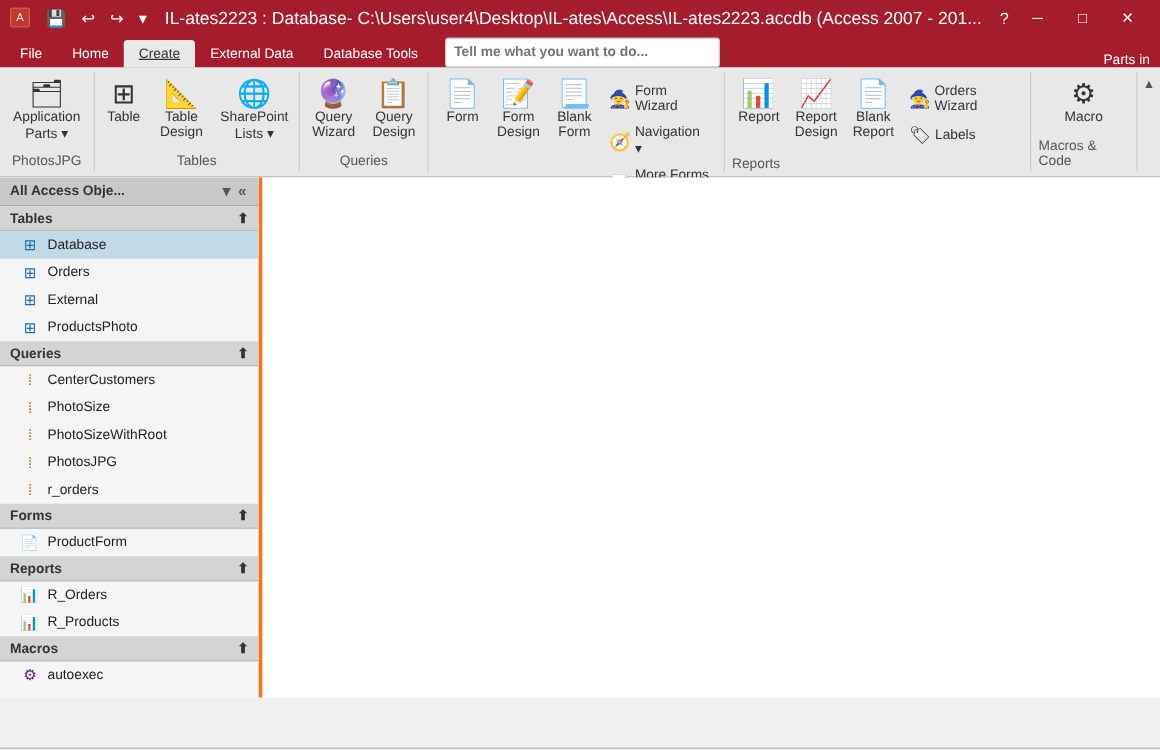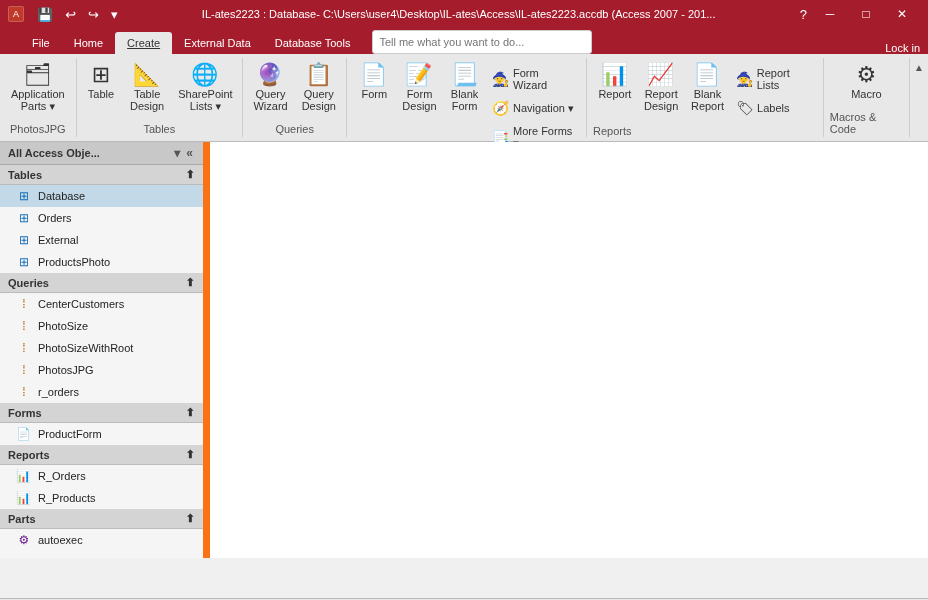--- a/index.html
+++ b/index.html
@@ -11,30 +11,30 @@
       height: 28px;
       display: flex;
       align-items: center;
       padding: 0 8px;
       color: white;
     }
     .title-bar-controls { display: flex; align-items: center; gap: 4px; }
     .title-icon { width: 16px; height: 16px; background: #c0392b; border: 1px solid #fff3; border-radius: 2px; display: flex; align-items: center; justify-content: center; font-size: 9px; color: white; }
     .title-buttons-left { display: flex; gap: 2px; margin-left: 4px; }
     .title-btn { background: none; border: none; color: white; font-size: 13px; cursor: pointer; padding: 2px 5px; border-radius: 3px; }
-    .title-text { flex: 1; text-align: center; font-size: 11px; color: white; }
+    .title-text { flex: 1; text-align: center; font-size: 14px; color: white; }
     .title-window-btns { display: flex; gap: 0; }
     .win-btn { width: 36px; height: 28px; display: flex; align-items: center; justify-content: center; color: white; cursor: pointer; font-size: 12px; }
 
     
     .ribbon-tabs {
       background: #a51d2d;
       display: flex;
       align-items: flex-end;
-      padding-left: 20px;
+      padding-left: 4px;
       height: 26px;
     }
     .ribbon-tab {
       padding: 4px 12px;
       cursor: pointer;
       color: white;
       font-size: 11px;
       border-radius: 3px 3px 0 0;
       height: 22px;
       display: flex;
@@ -100,34 +100,35 @@
     }
     .search-input {
       width: 220px;
       height: 24px;
       border: 1px solid #ccc;
       border-radius: 3px;
       padding: 0 6px;
       font-size: 11px;
       background: white;
       color: #888;
+      font-weight: bold;
     }
     .ribbon-collapser { cursor: pointer; font-size: 10px; color: #555; margin-left: auto; }
 
     
     .main-area {
       display: flex;
       height: calc(600px - 28px - 26px - 88px - 18px - 24px);
     }
 
     
     .nav-pane {
       width: 210px;
       background: #f5f5f5;
-      border-right: 7px solid #f97316;
+      border-right: 3px solid #f97316;
       display: flex;
       flex-direction: column;
       overflow: hidden;
       height: 100%;
     }
     .nav-pane-header {
       background: #c8c8c8;
       padding: 4px 8px;
       display: flex;
       align-items: center;
@@ -225,21 +226,21 @@
 
 <div class="ribbon-tabs">
   <div class="ribbon-tab">File</div>
   <div class="ribbon-tab">Home</div>
   <div class="ribbon-tab active">Create</div>
   <div class="ribbon-tab">External Data</div>
   <div class="ribbon-tab">Database Tools</div>
   <div class="search-box">
     <input class="search-input" type="text" placeholder="Tell me what you want to do..." style="">
   </div>
-  <div class="sign-in">Lock in</div>
+  <div class="sign-in">Parts in</div>
 </div>
 
 <div class="ribbon">
 
   <div class="ribbon-group">
     <div class="ribbon-items">
       <div class="ribbon-btn">
         <span class="ribbon-btn-icon">🗂</span>
         <span>Application<br>Parts ▾</span>
       </div>
@@ -324,21 +325,21 @@
           <span class="ribbon-btn-icon">📈</span>
           <span>Report<br>Design</span>
         </div>
         <div class="ribbon-btn">
           <span class="ribbon-btn-icon">📄</span>
           <span>Blank<br>Report</span>
         </div>
         <div style="display:flex; flex-direction:column; gap:3px; padding-top:4px;">
           <div class="ribbon-btn-small">
             <span class="ribbon-btn-small-icon">🧙</span>
-            <span>Report Lists</span>
+            <span>Orders Wizard</span>
           </div>
           <div class="ribbon-btn-small">
             <span class="ribbon-btn-small-icon">🏷</span>
             <span>Labels</span>
           </div>
         </div>
       </div>
       <div class="ribbon-group-label">Reports</div>
     </div>
   </div>
@@ -432,21 +433,21 @@
       <div class="nav-item">
         <span class="nav-item-icon icon-report">📊</span>
         <span>R_Orders</span>
       </div>
       <div class="nav-item">
         <span class="nav-item-icon icon-report">📊</span>
         <span>R_Products</span>
       </div>
 
       <div class="nav-section-header">
-        <span>Parts</span>
+        <span>Macros</span>
         <span>⬆</span>
       </div>
       <div class="nav-item">
         <span class="nav-item-icon icon-macro">⚙</span>
         <span>autoexec</span>
       </div>
     </div>
   </div>
 
   <div class="content-area">

